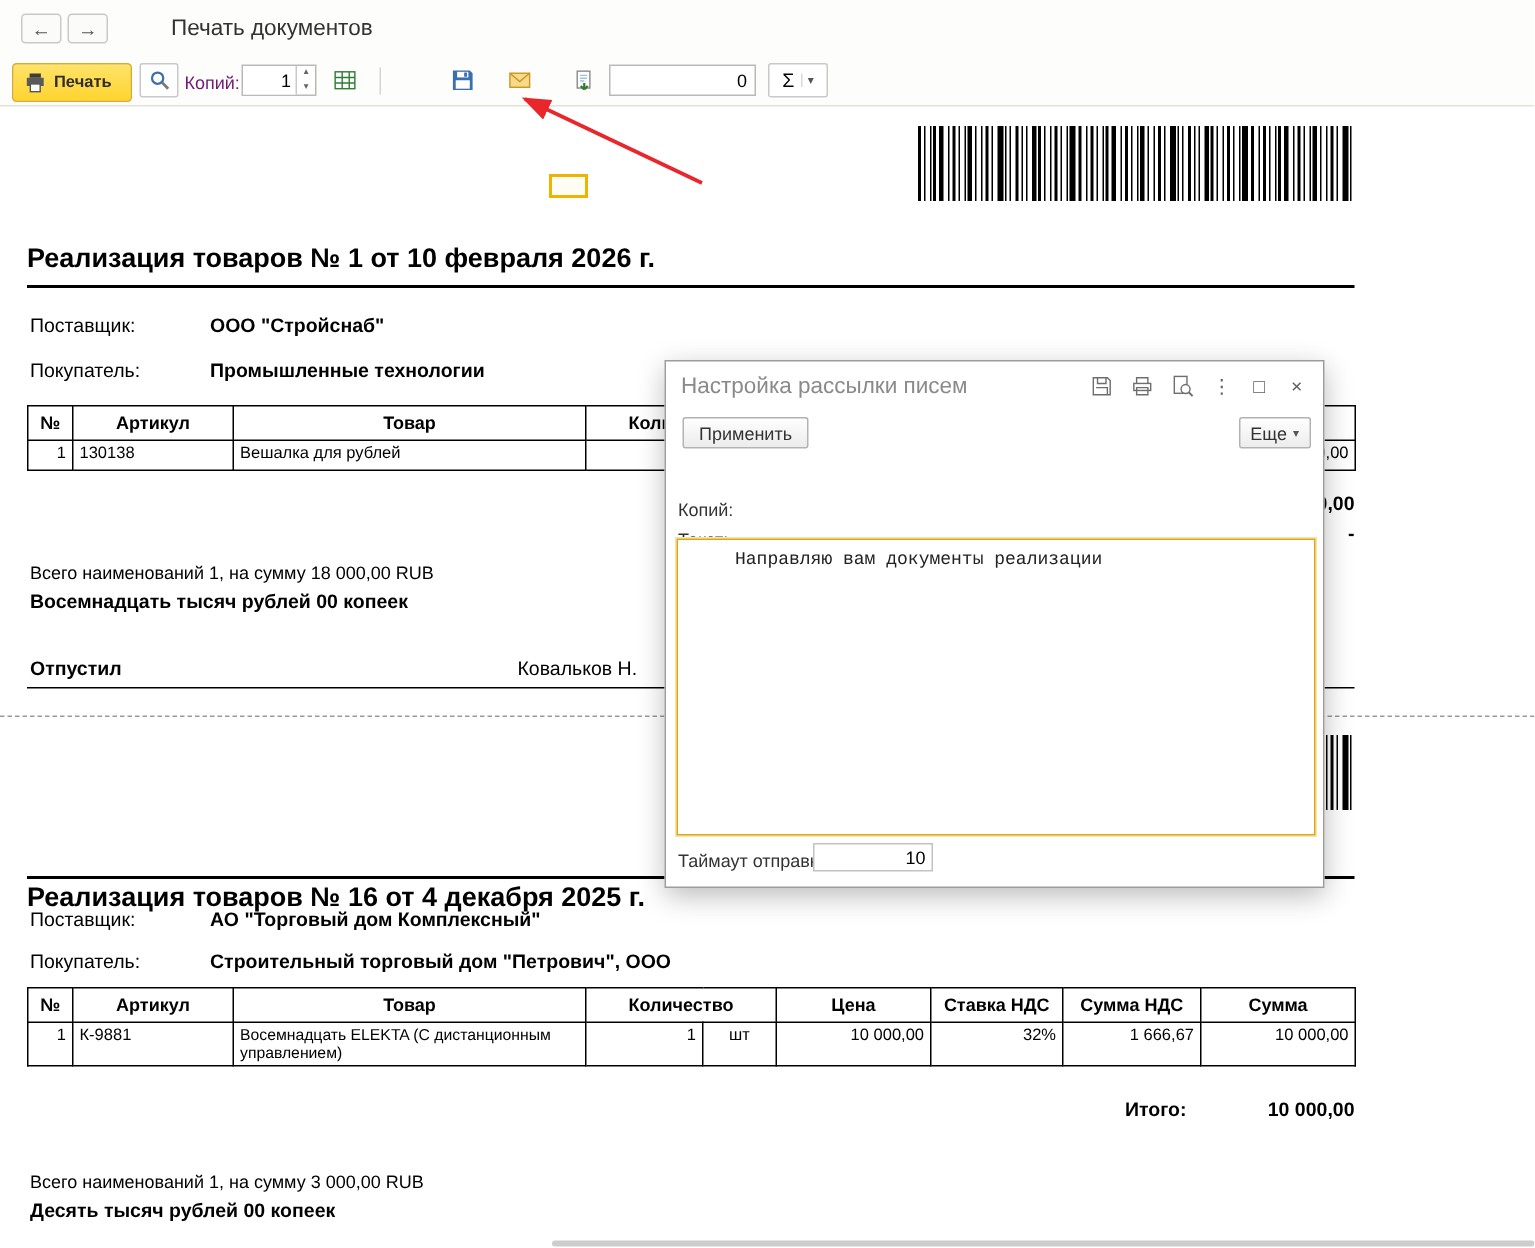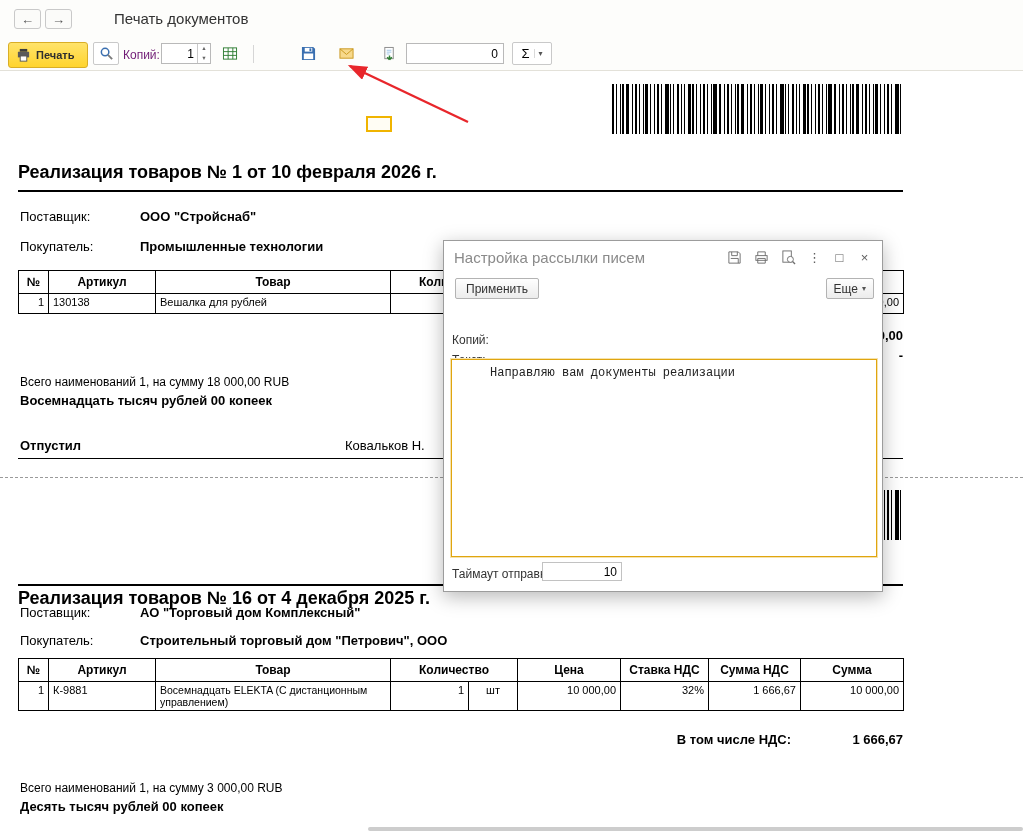--- a/index.html
+++ b/index.html
@@ -314,21 +314,21 @@
       <td class="ta-c">шт</td>
       <td class="ta-r">10 000,00</td>
       <td class="ta-r">32%</td>
       <td class="ta-r">1 666,67</td>
       <td class="ta-r">10 000,00</td>
     </tr>
   </tbody>
 </table>
 
 <div class="totals" id="totals2">
-  <div class="t-row"><span>В том числе НДС:</span><span class="t-value">1 666,67</span></div>
+  <div class="t-row"><span>Итого:</span><span class="t-value">10 000,00</span></div>
 </div>
 
 <div class="summary" id="summary2">Всего наименований 1, на сумму 3 000,00 RUB</div>
 <div class="words" id="words2">Десять тысяч рублей 00 копеек</div>
 
 <div class="hscroll-thumb"></div>
 
 <div class="dialog">
   <div class="dlg-titlebar">
     <span class="dlg-title">Настройка рассылки писем</span>

